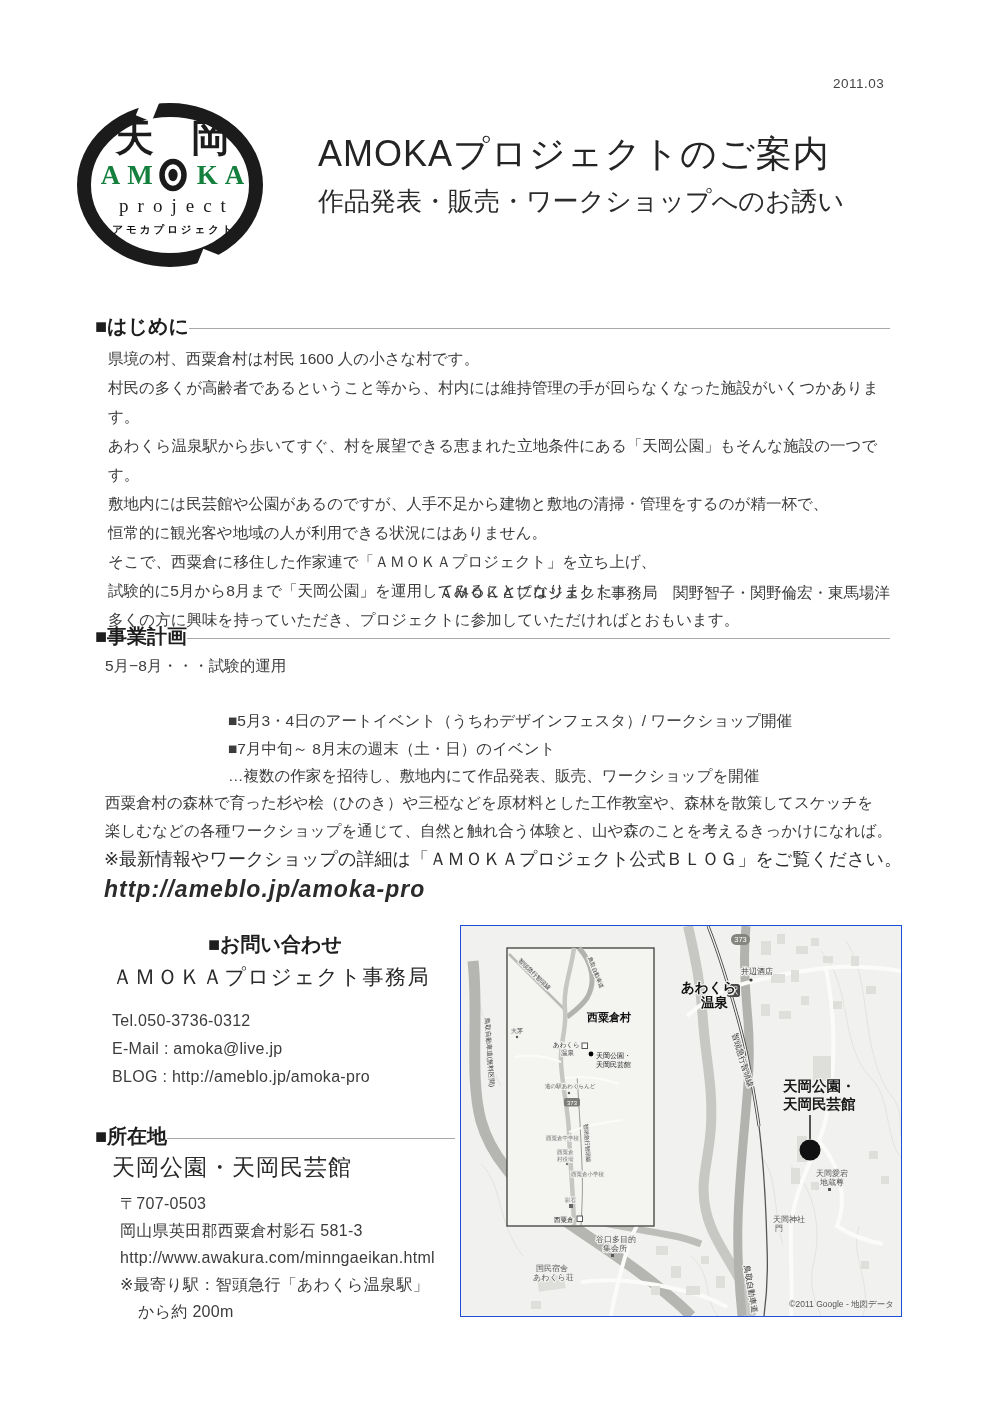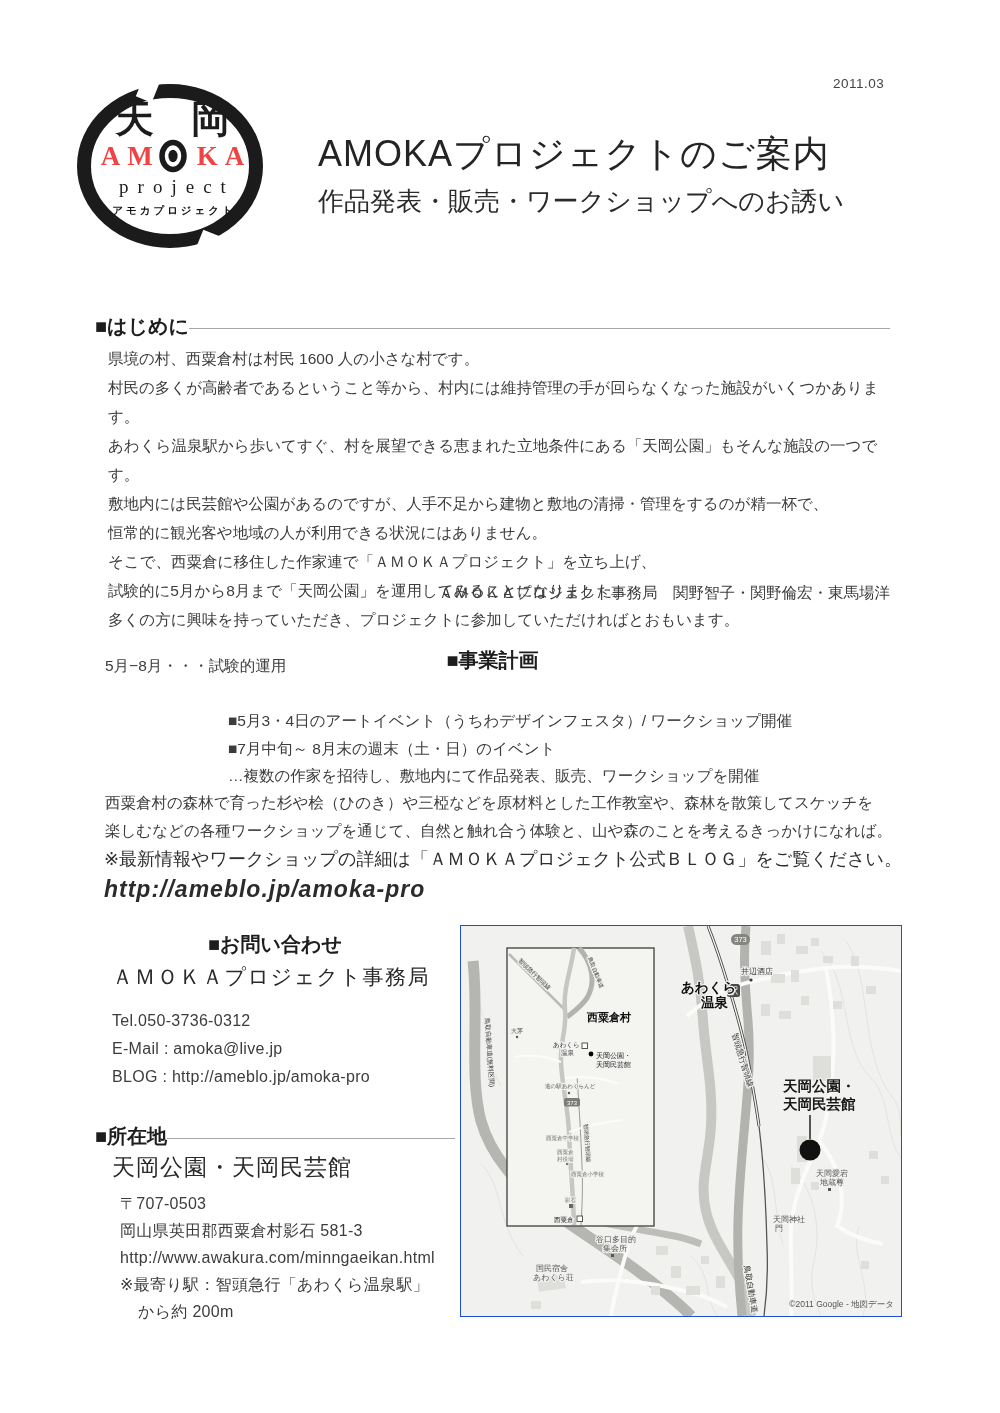--- a/index.html
+++ b/index.html
@@ -4,28 +4,28 @@
 <style>
   html,body{margin:0;padding:0;background:#e8e8e8;}
   .page{position:relative;width:1000px;height:1413px;margin:0 auto;background:#ffffff;
         font-family:"Liberation Sans","DejaVu Sans",sans-serif;color:#3a3a3a;overflow:hidden;}
   .abs{position:absolute;}
   
   .date{left:833px;top:76px;font-size:13.5px;color:#444;letter-spacing:.5px;}
   .title{left:318px;top:130px;font-size:36px;color:#242424;letter-spacing:1px;font-weight:500;}
   .subtitle{left:318px;top:184px;font-size:26px;color:#2b2b2b;font-weight:400;}
   
-  .logo{left:75px;top:82px;width:195px;height:170px;}
+  .logo{left:75px;top:101px;width:195px;height:170px;}
   .logo svg.ring{position:absolute;left:0;top:0;}
   .logo-kanji{position:absolute;left:0;top:12px;width:100%;text-align:center;
       font-family:"Liberation Serif","DejaVu Serif",serif;font-size:38px;font-weight:600;
       color:#1c1c1c;letter-spacing:14px;text-indent:14px;}
   .logo-amoka{position:absolute;left:0;top:57px;width:100%;display:flex;justify-content:center;
       align-items:center;font-family:"Liberation Serif","DejaVu Serif",serif;font-size:27px;
-      font-weight:600;color:#ef4444;letter-spacing:7px;text-indent:7px;}
+      font-weight:600;color:#15803d;letter-spacing:7px;text-indent:7px;}
   .logo-amoka svg{margin:0 2px 0 -2px;}
   .logo-project{position:absolute;left:0;top:94px;width:100%;text-align:center;
       font-family:"Liberation Serif","DejaVu Serif",serif;font-size:19px;color:#1c1c1c;
       letter-spacing:9px;text-indent:9px;font-weight:500;}
   .logo-katakana{position:absolute;left:0;top:122px;width:100%;text-align:center;
       font-size:10.5px;font-weight:700;color:#111;letter-spacing:3px;text-indent:3px;}
   
   .sec{display:flex;align-items:center;gap:0;font-size:20px;font-weight:600;color:#1d1d1d;}
   .sec .rule{flex:1;height:1px;background:#a8a8a8;margin-top:3px;}
   
@@ -80,21 +80,21 @@
     <div>村民の多くが高齢者であるということ等から、村内には維持管理の手が回らなくなった施設がいくつかあります。</div>
     <div>あわくら温泉駅から歩いてすぐ、村を展望できる恵まれた立地条件にある「天岡公園」もそんな施設の一つです。</div>
     <div>敷地内には民芸館や公園があるのですが、人手不足から建物と敷地の清掃・管理をするのが精一杯で、</div>
     <div>恒常的に観光客や地域の人が利用できる状況にはありません。</div>
     <div>そこで、西粟倉に移住した作家連で「ＡＭＯＫＡプロジェクト」を立ち上げ、</div>
     <div>試験的に5月から8月まで「天岡公園」を運用してみることになりました。</div>
     <div>多くの方に興味を持っていただき、プロジェクトに参加していただければとおもいます。</div>
   </div>
   <div class="abs sig" style="left:300px;top:583px;width:590px;">ＡＭＯＫＡプロジェクト事務局　関野智子・関野倫宏・東馬場洋</div>
 
-  <div class="abs sec" style="left:95px;top:647px;width:795px;flex-direction:column;">
+  <div class="abs sec" style="left:95px;top:623px;width:795px;">
     <span>■事業計画</span>
     <span class="rule"></span>
   </div>
   <div class="abs para" style="left:105px;top:651px;">
     <div>5月−8月・・・試験的運用</div>
   </div>
   <div class="abs para" style="left:228px;top:707px;line-height:27.5px;">
     <div>■5月3・4日のアートイベント（うちわデザインフェスタ）/ ワークショップ開催</div>
     <div>■7月中旬～ 8月末の週末（土・日）のイベント</div>
     <div>…複数の作家を招待し、敷地内にて作品発表、販売、ワークショップを開催</div>

